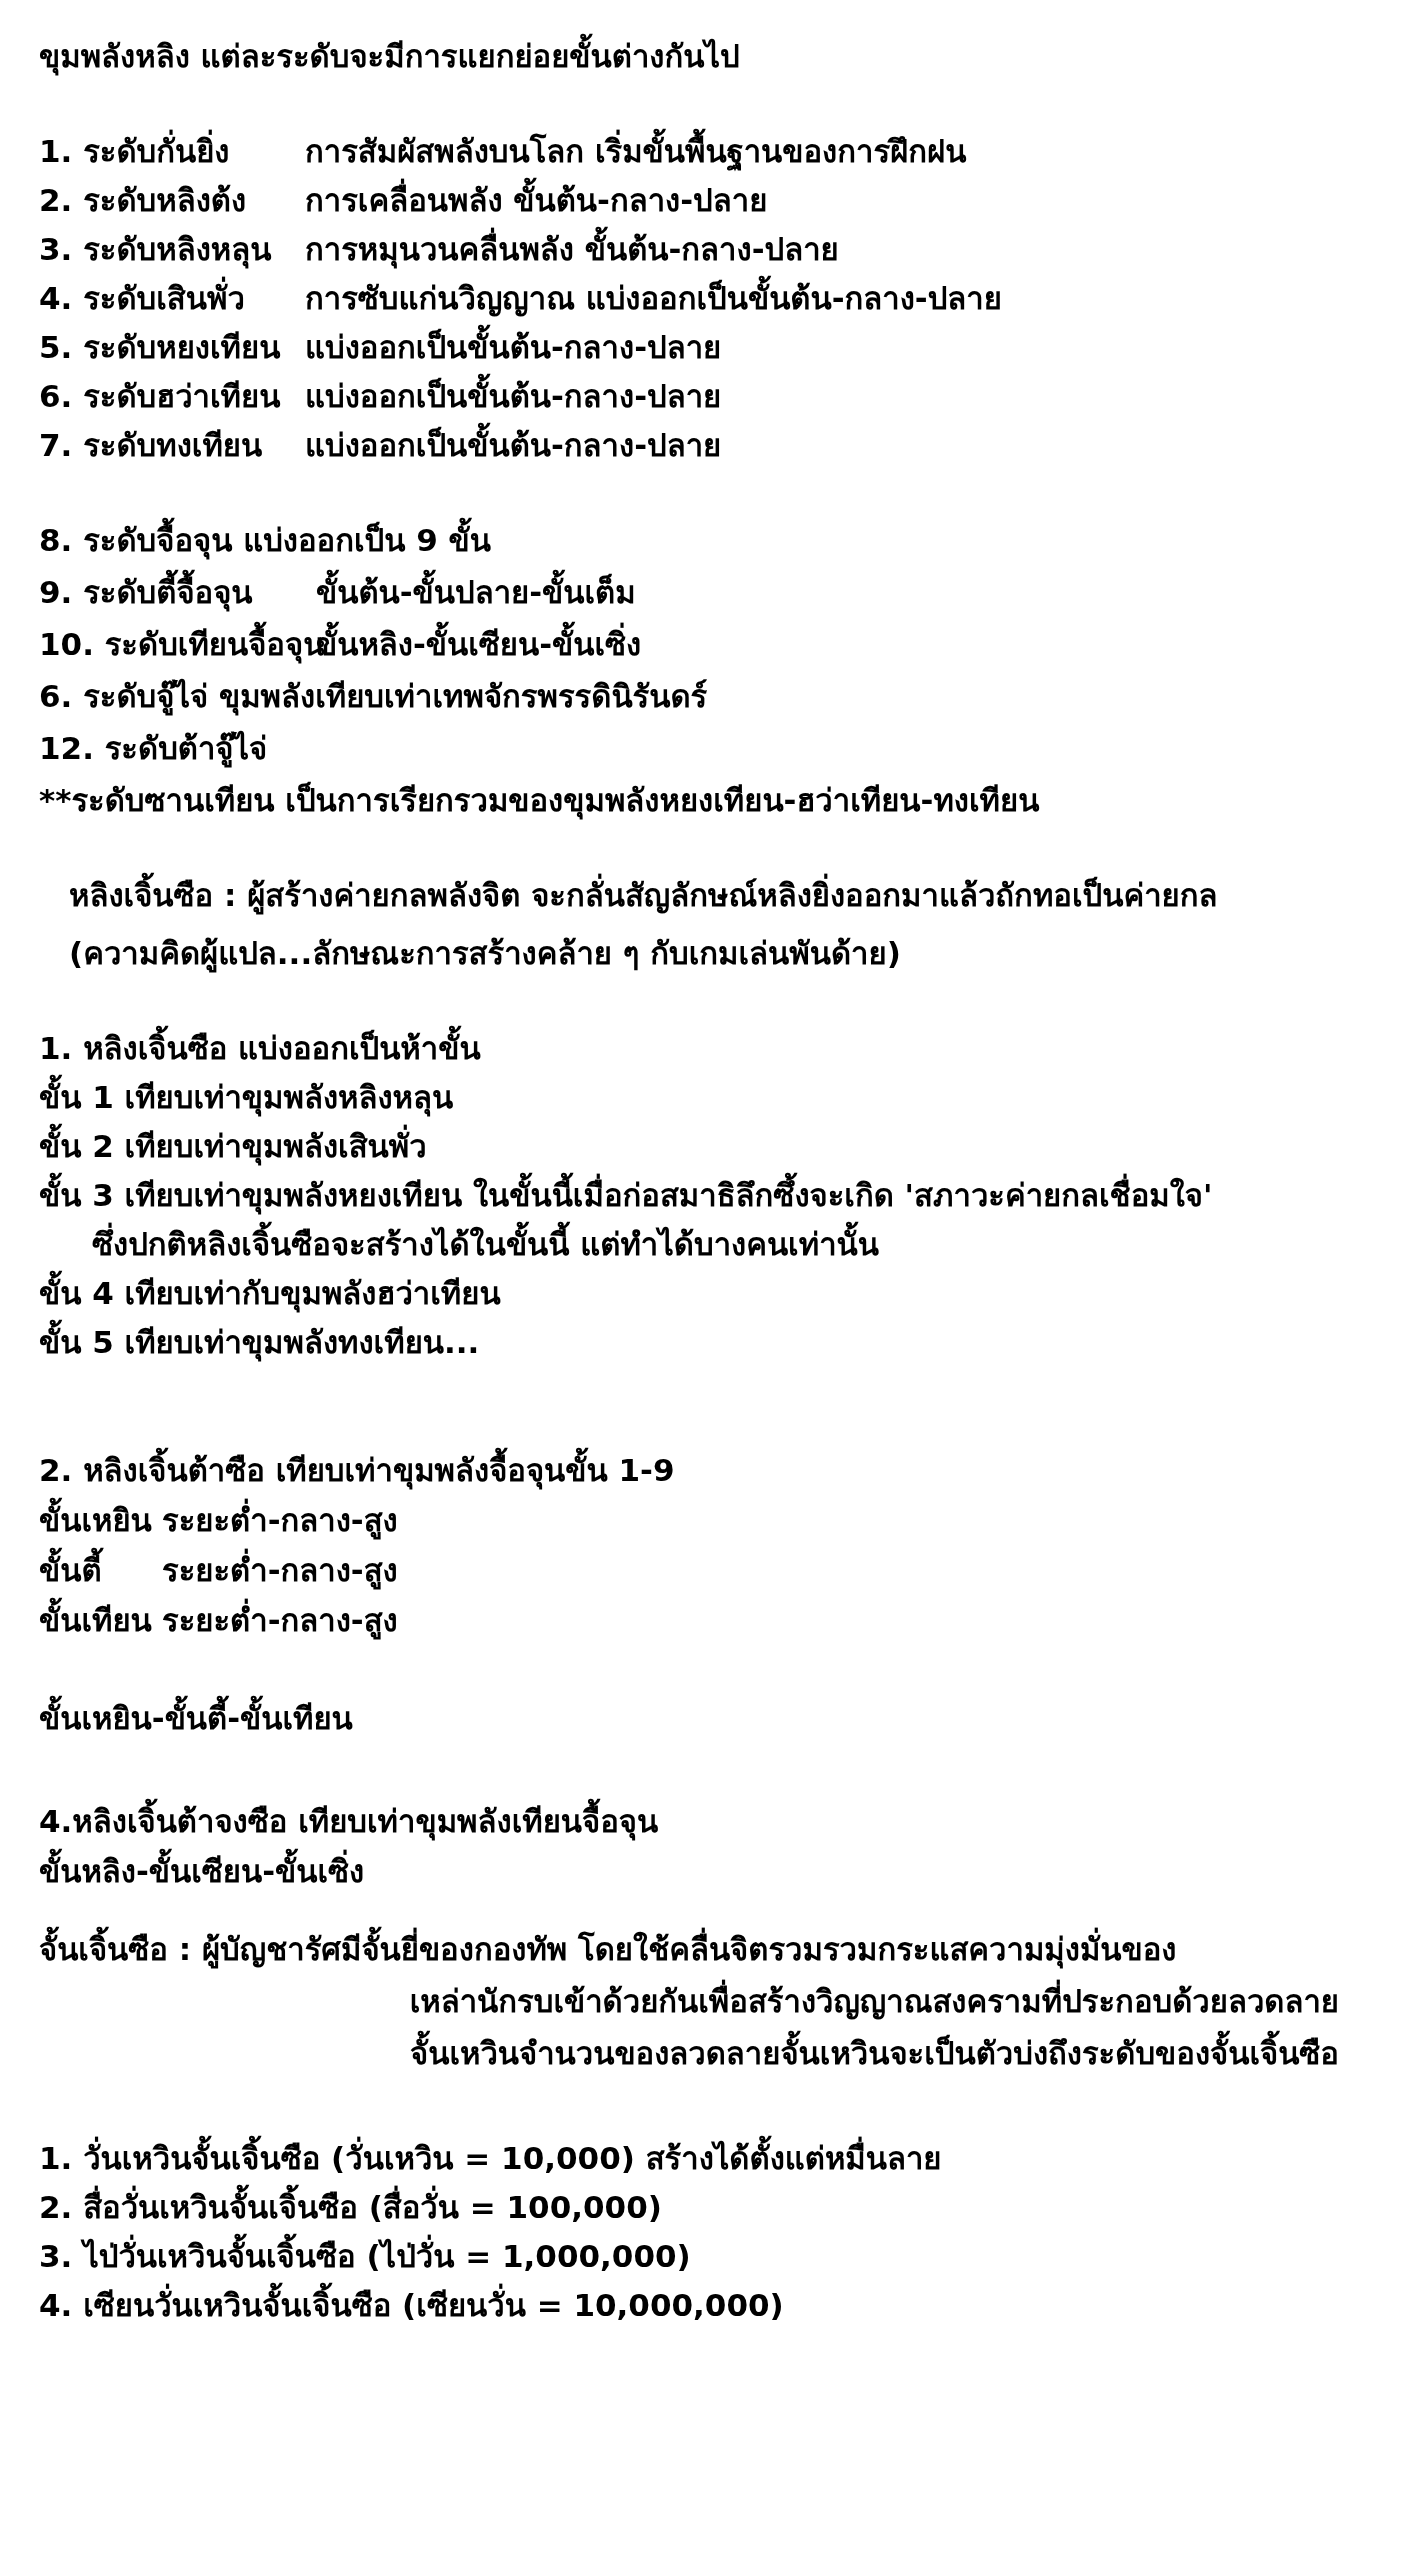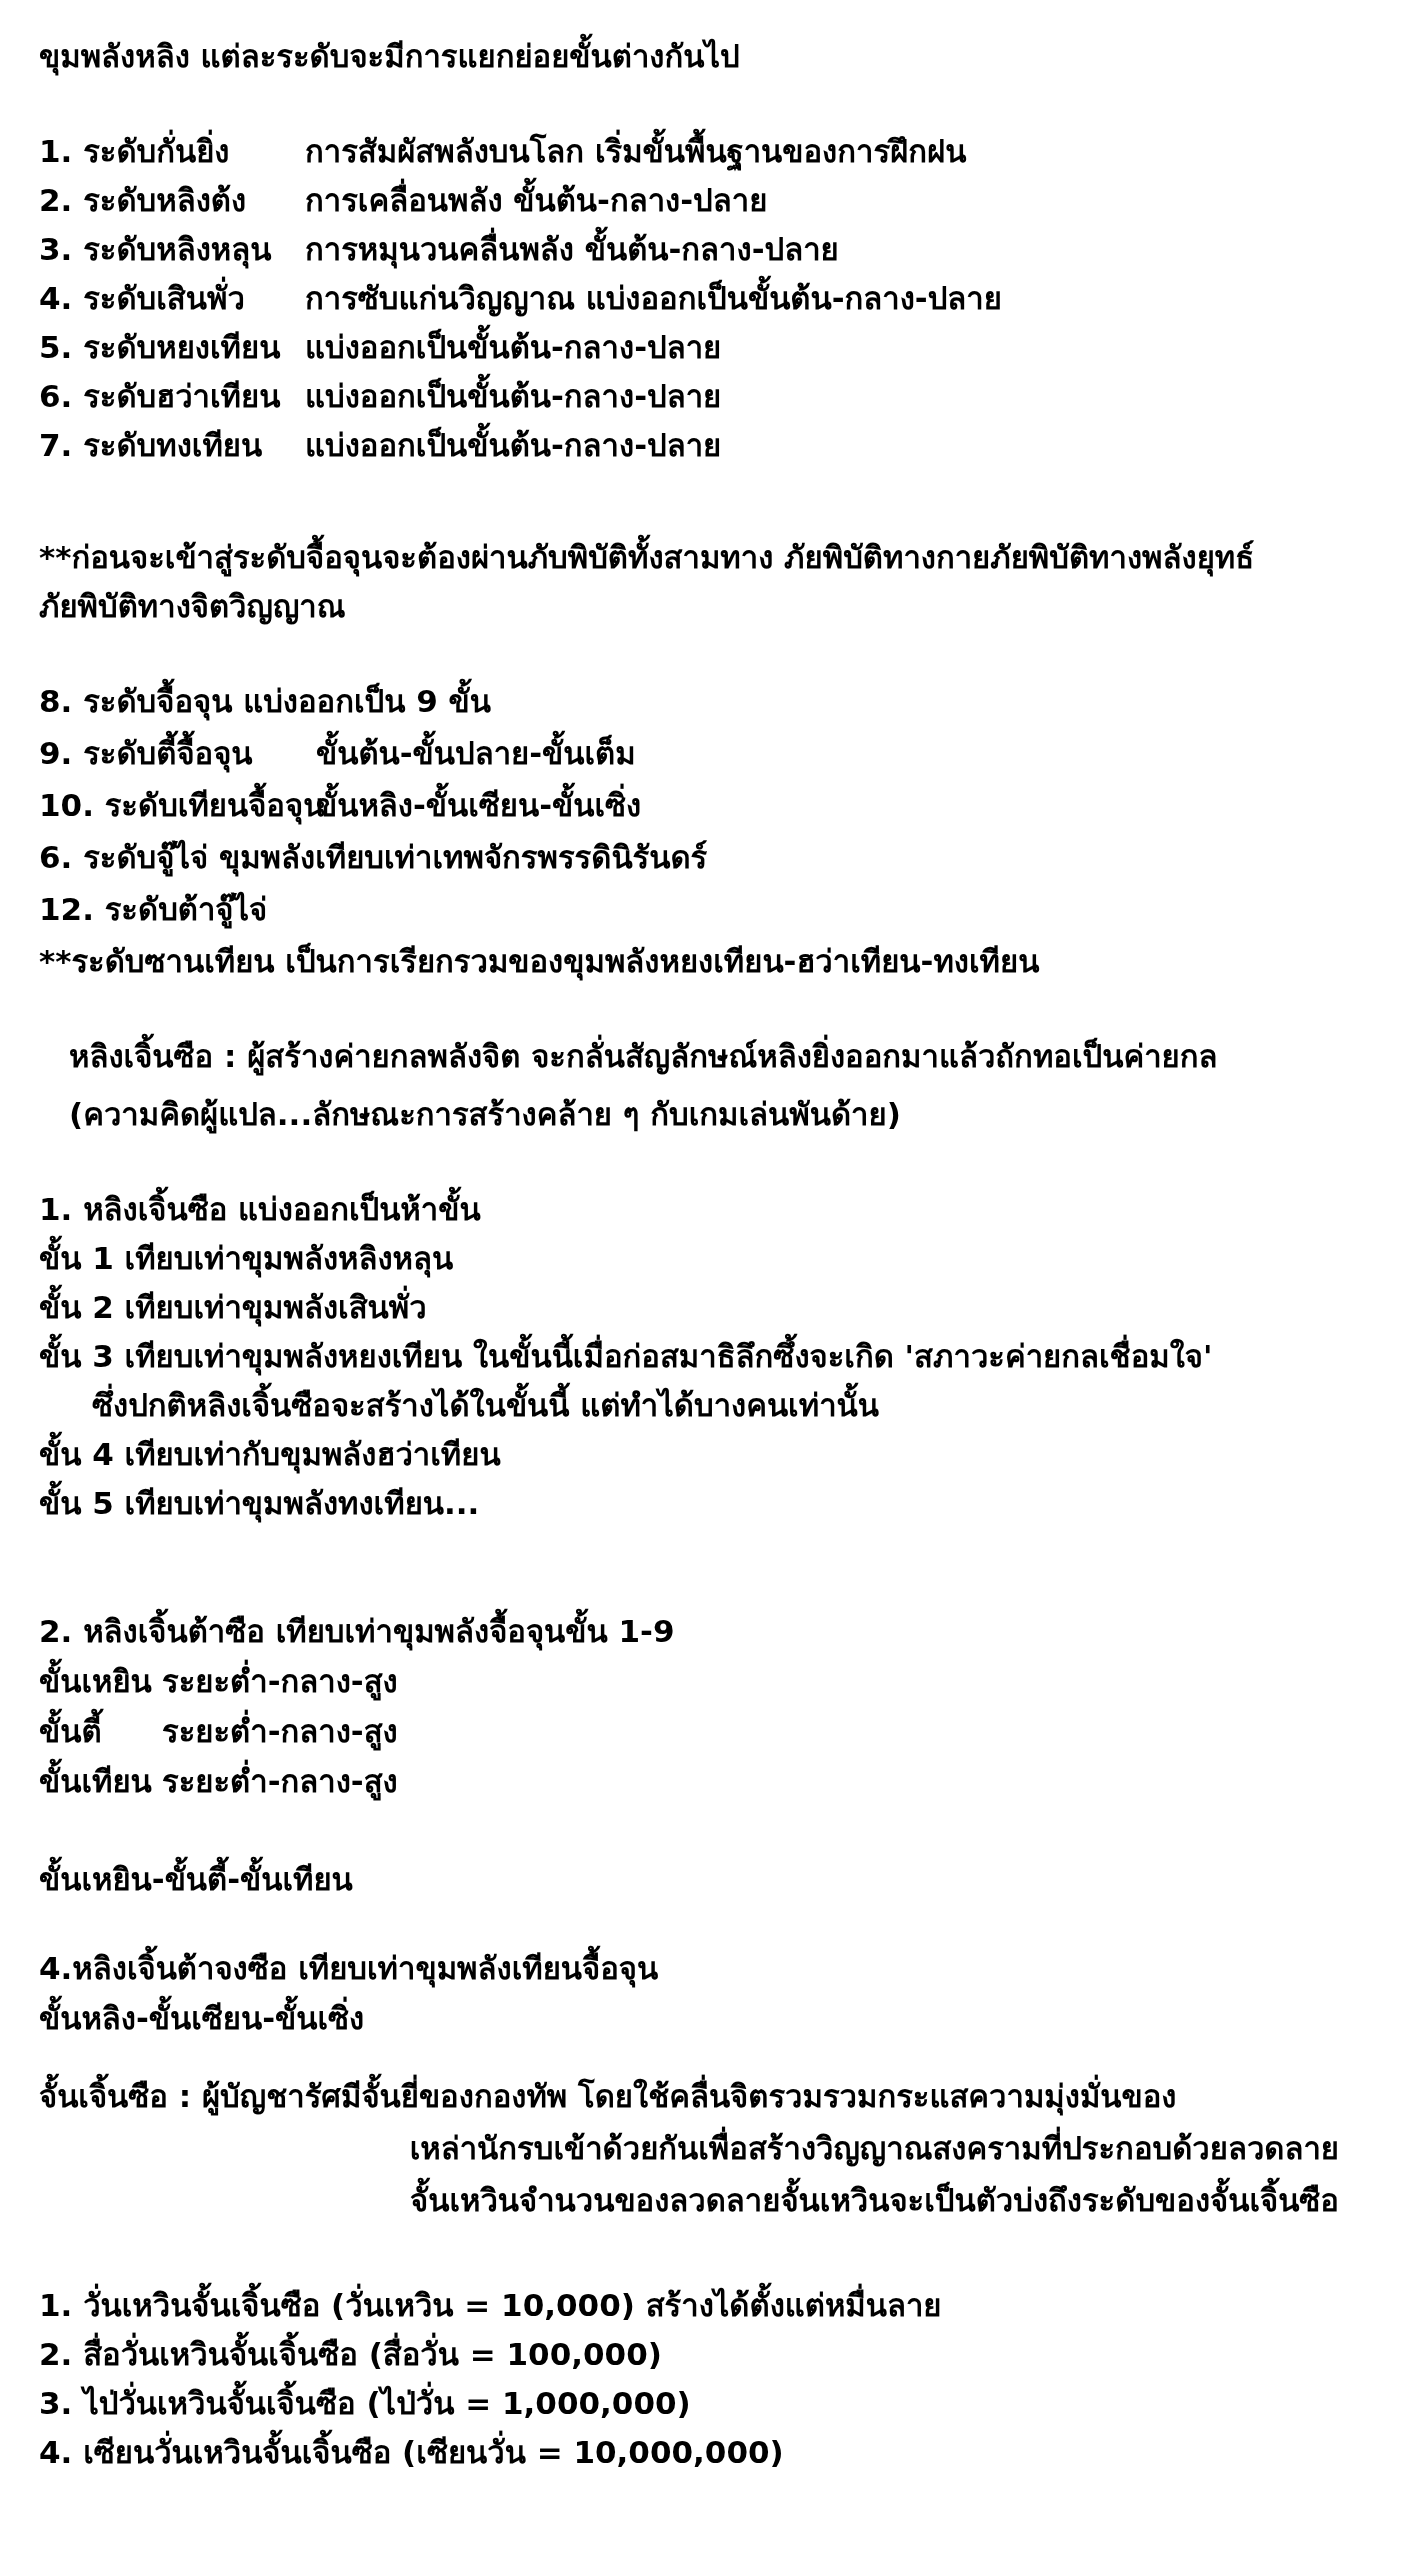--- a/index.html
+++ b/index.html
@@ -22,21 +22,21 @@
   .lh74 .line,.lh74 .row{line-height:52px;}
   .lh83 .line{line-height:58px;}
   .intro{line-height:49px;}
   .levels{margin-top:46px;}
   .trib{margin-top:63px;}
   .upper{margin-top:44px;}
   .lingintro{margin-top:40px;margin-left:30px;}
   .rank1{margin-top:42px;}
   .rank2{margin-top:78px;}
   .rank3{margin-top:48px;}
-  .rank4{margin-top:39px;}
+  .rank4{margin-top:53px;}
   .zhan{margin-top:27px;}
   .zhanlist{margin-top:55px;}
   .row{display:grid;grid-template-columns:266px auto;}
   .row span{white-space:nowrap;}
   .upper .row{grid-template-columns:277px auto;}
   .rank2 .row{grid-template-columns:123px auto;}
   .indent-sm{padding-left:53px;}
   .indent-lg{padding-left:137px;text-align:right;}
 </style>
 </head>
@@ -70,24 +70,20 @@
     <div class="row">
       <span>6. ระดับฮว่าเทียน</span>
       <span>แบ่งออกเป็นขั้นต้น-กลาง-ปลาย</span>
     </div>
     <div class="row">
       <span>7. ระดับทงเทียน</span>
       <span>แบ่งออกเป็นขั้นต้น-กลาง-ปลาย</span>
     </div>
   </div>
 
-  <div class="trib lh70">
-    <div class="line">**ก่อนจะเข้าสู่ระดับจื้อจุนจะต้องผ่านภับพิบัติทั้งสามทาง ภัยพิบัติทางกายภัยพิบัติทางพลังยุทธ์</div>
-    <div class="line">ภัยพิบัติทางจิตวิญญาณ</div>
-  </div>
 
   <div class="upper lh74">
     <div class="line">8. ระดับจื้อจุน แบ่งออกเป็น 9 ขั้น</div>
     <div class="row">
       <span>9. ระดับตี้จื้อจุน</span>
       <span>ขั้นต้น-ขั้นปลาย-ขั้นเต็ม</span>
     </div>
     <div class="row">
       <span>10. ระดับเทียนจื้อจุน</span>
       <span>ขั้นหลิง-ขั้นเซียน-ขั้นเซิ่ง</span>

